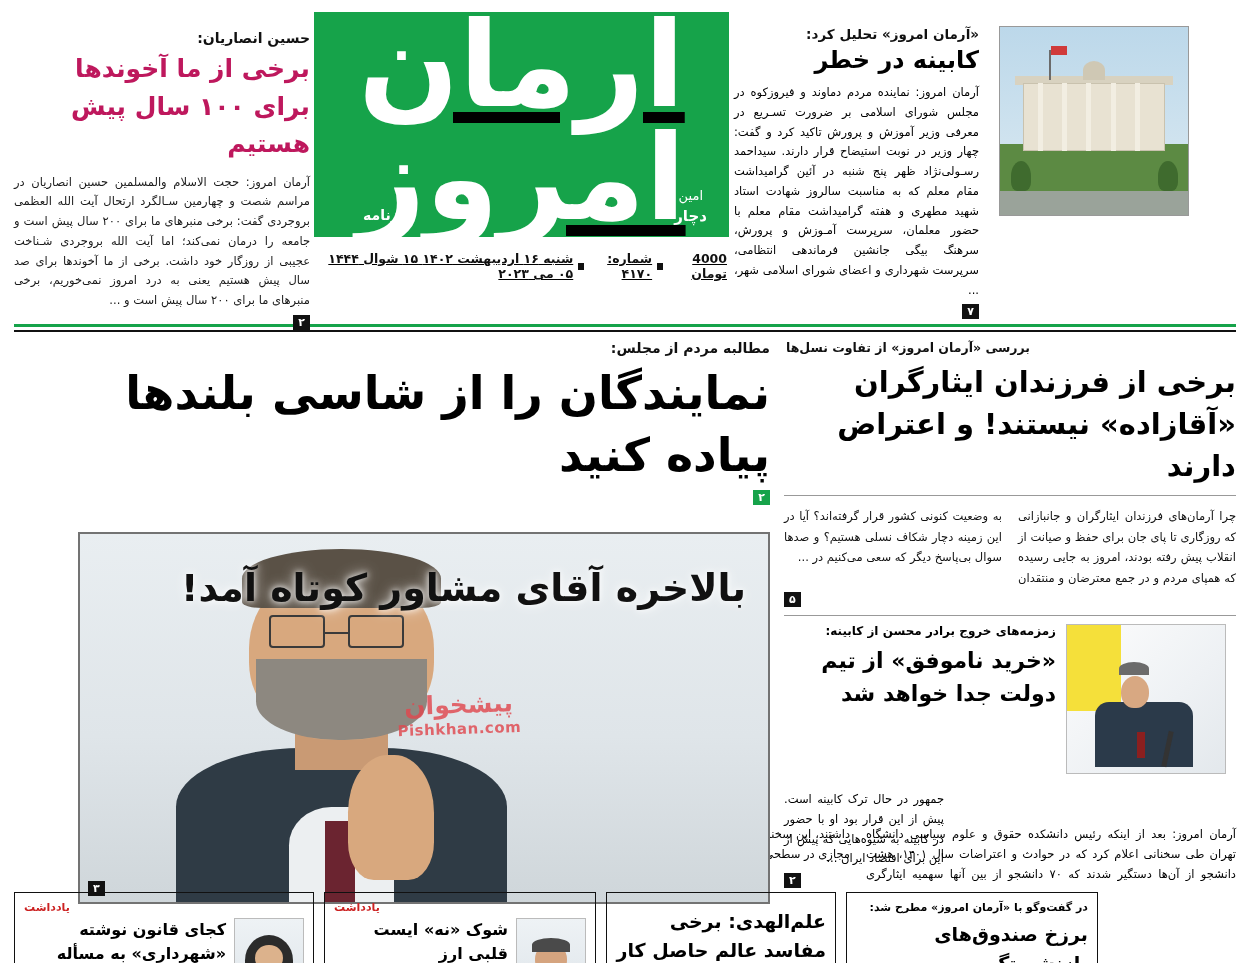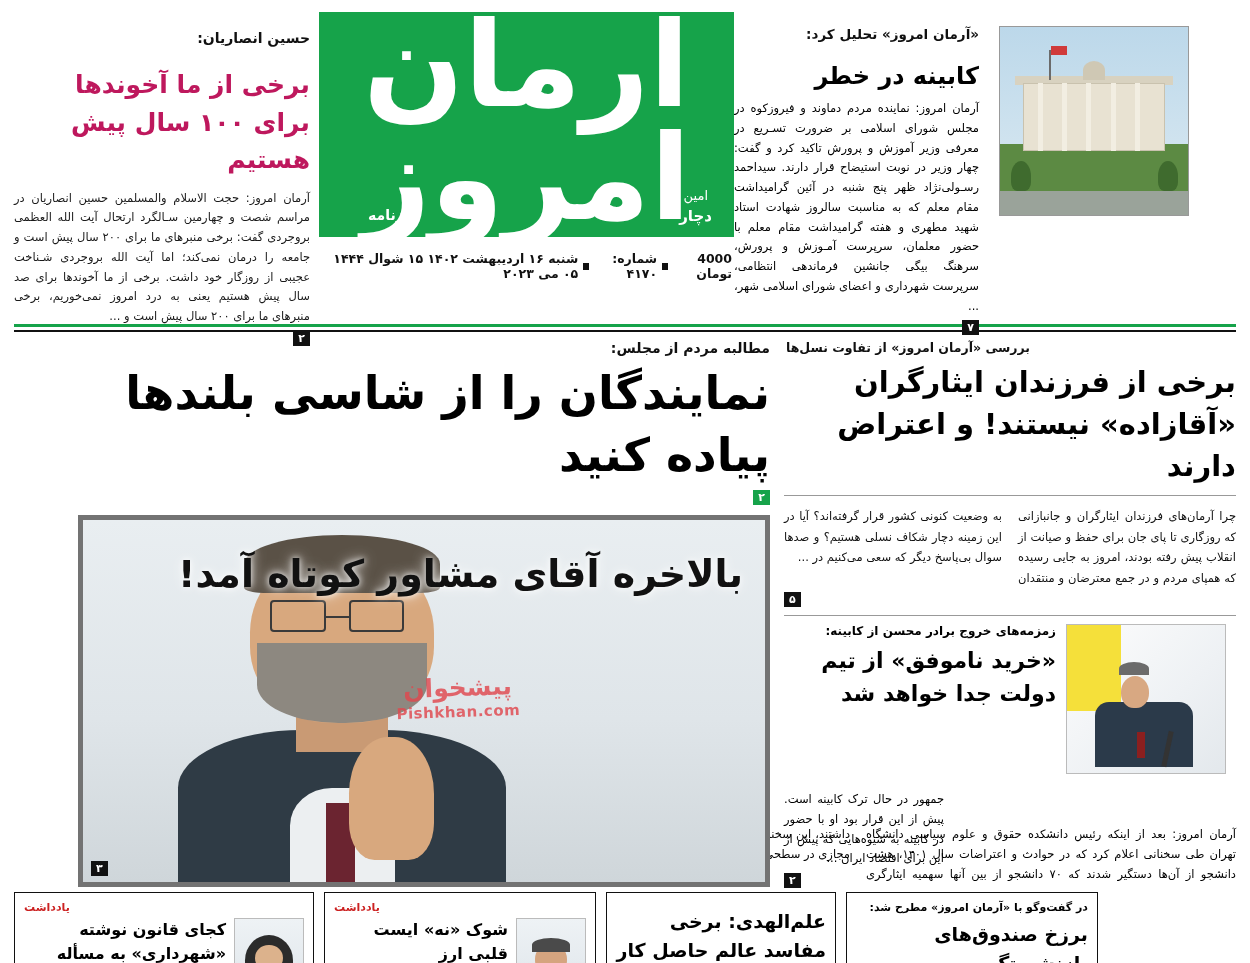--- a/index.html
+++ b/index.html
@@ -27,21 +27,21 @@
   .mh-col-right {
     width: 300px;
     padding-top: 18px;
     padding-right: 4px;
     text-align: right;
   }
   .kicker-small {
     font-size: 14px;
     font-weight: bold;
     color: #111;
-    margin-bottom: 20px;
+    margin-bottom: 4px;
     text-align: right;
   }
   .mh-headline {
     font-size: 25px;
     font-weight: bold;
     line-height: 1.5;
     color: #be185d;
     text-align: right;
     margin-bottom: 10px;
   }
@@ -50,22 +50,23 @@
     line-height: 1.72;
     text-align: justify;
     color: #1a1a1a;
   }
 
   
   .mh-logo {
     width: 420px;
     display: flex;
     flex-direction: column;
-    align-items: flex-start;
+    align-items: flex-end;
     position: relative;
+    text-decoration: underline;
   }
   .logo-box {
     width: 415px;
     height: 225px;
     background: #16a34a;
     position: relative;
     display: flex;
     align-items: center;
     justify-content: center;
     overflow: hidden;
@@ -201,22 +202,22 @@
   .sp-mic { position:absolute; bottom:4%; left:62%; width:5px; height:36px; background:#333; transform:rotate(12deg);}
   .sub-bodytext { font-size:11.5px; line-height:1.72; text-align:justify; margin-top:8px;}
 
   
   .lead-kicker { font-size:14px; font-weight:bold; text-align:right; color:#111; }
   .lead-head {
     font-size: 46px; font-weight: bold; text-align:right; line-height:1.35;
     margin-top: 6px; color:#000; letter-spacing:-1px;
   }
   .lead-photo {
-    width: 692px; height: 372px; margin-top: 10px;
-    border: 5px solid #737373; position:relative; overflow:hidden;
+    width: 692px; height: 372px; margin-top: 27px;
+    border: 2px solid #737373; position:relative; overflow:hidden;
     background:#dfe6ea;
   }
   .lp-bg { position:absolute; inset:0; background:linear-gradient(180deg,#e9eef1 0%,#dfe5e9 55%,#cfd6da 100%); }
   .lp-person {
     position:absolute; bottom:0; left:14%; width:48%; height:100%;
   }
   .lp-suit {
     position:absolute; bottom:0; left:0; width:100%; height:42%;
     background:#2f3b45; border-radius: 38% 38% 0 0;
   }

